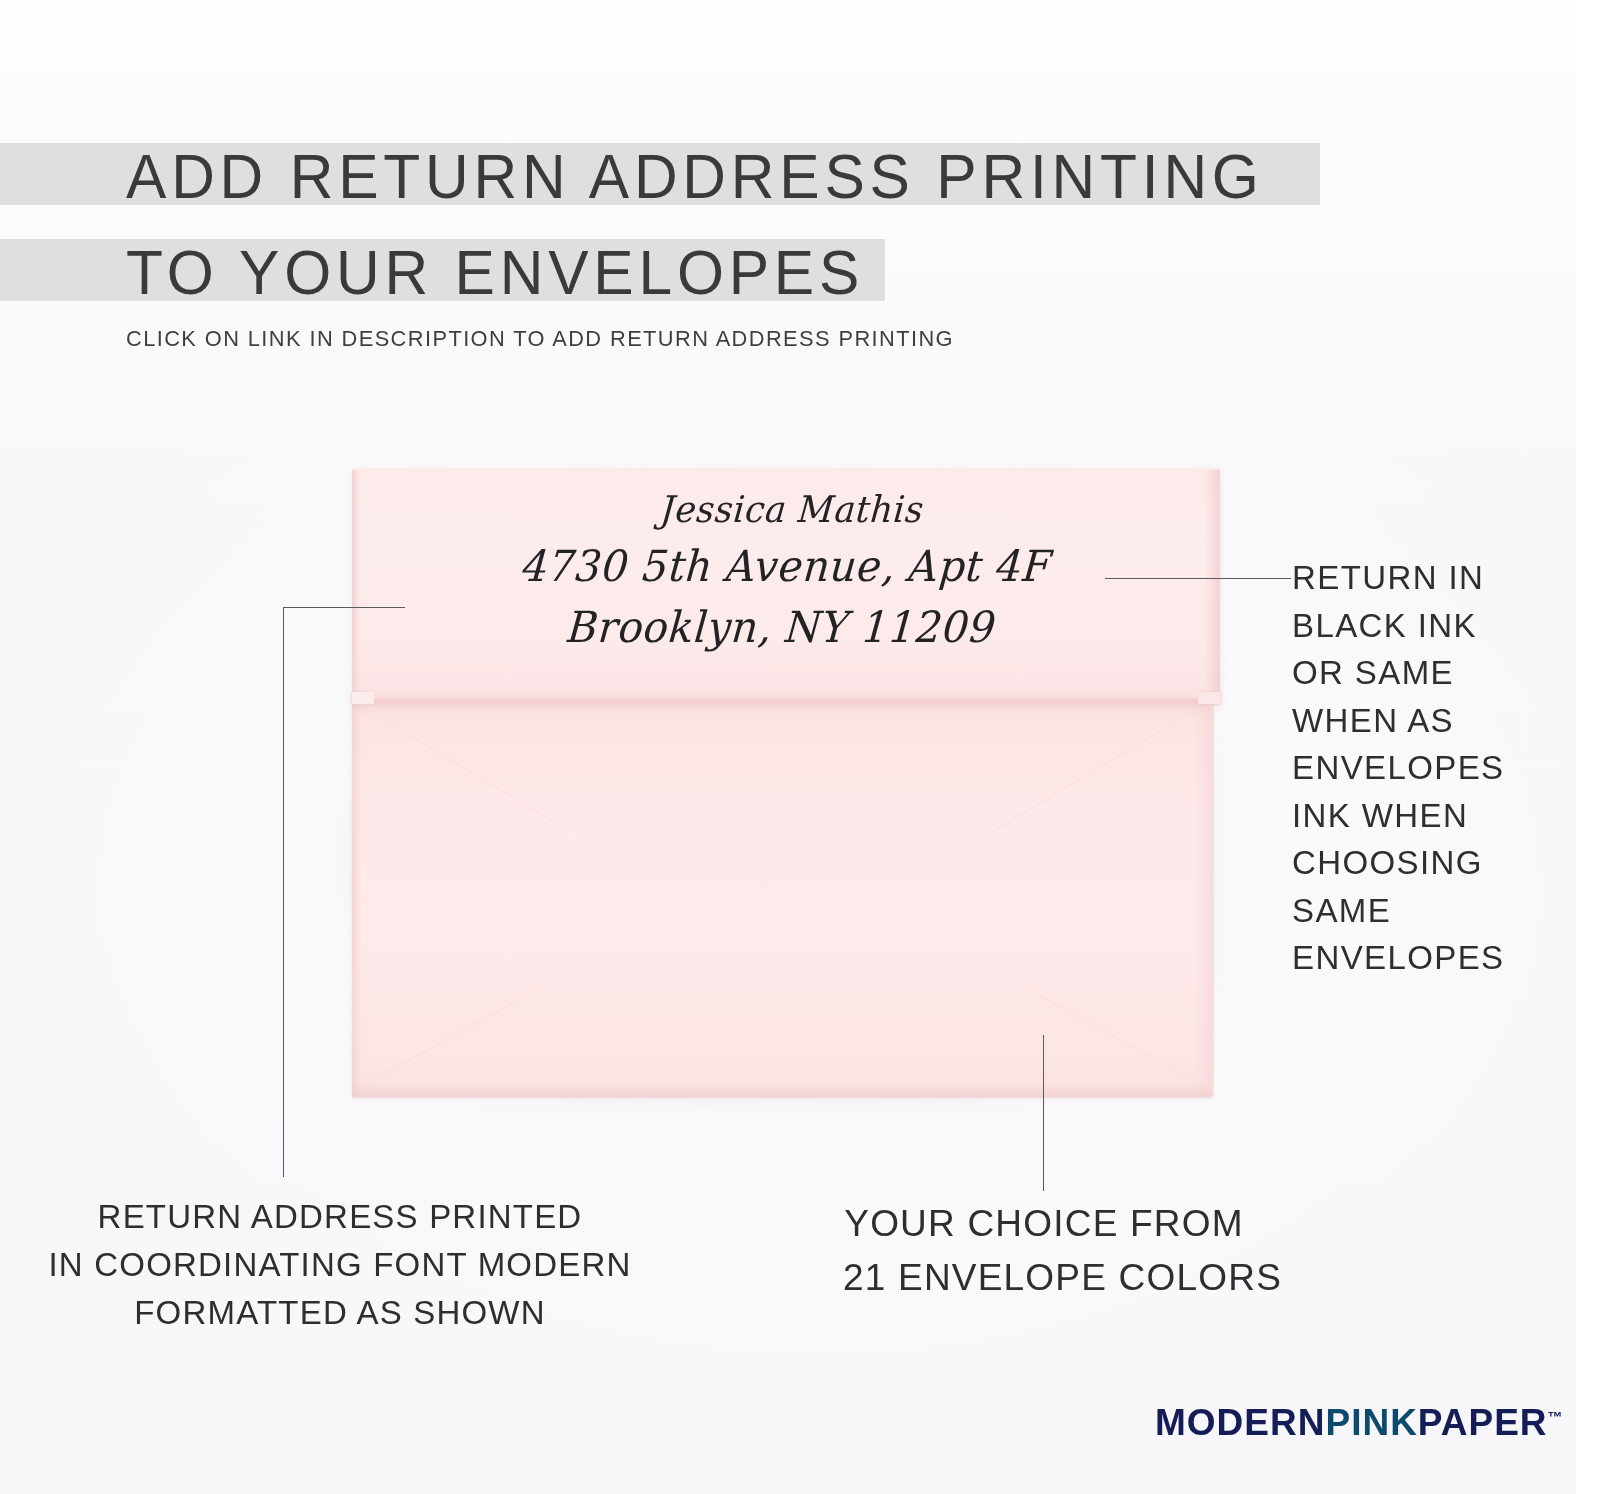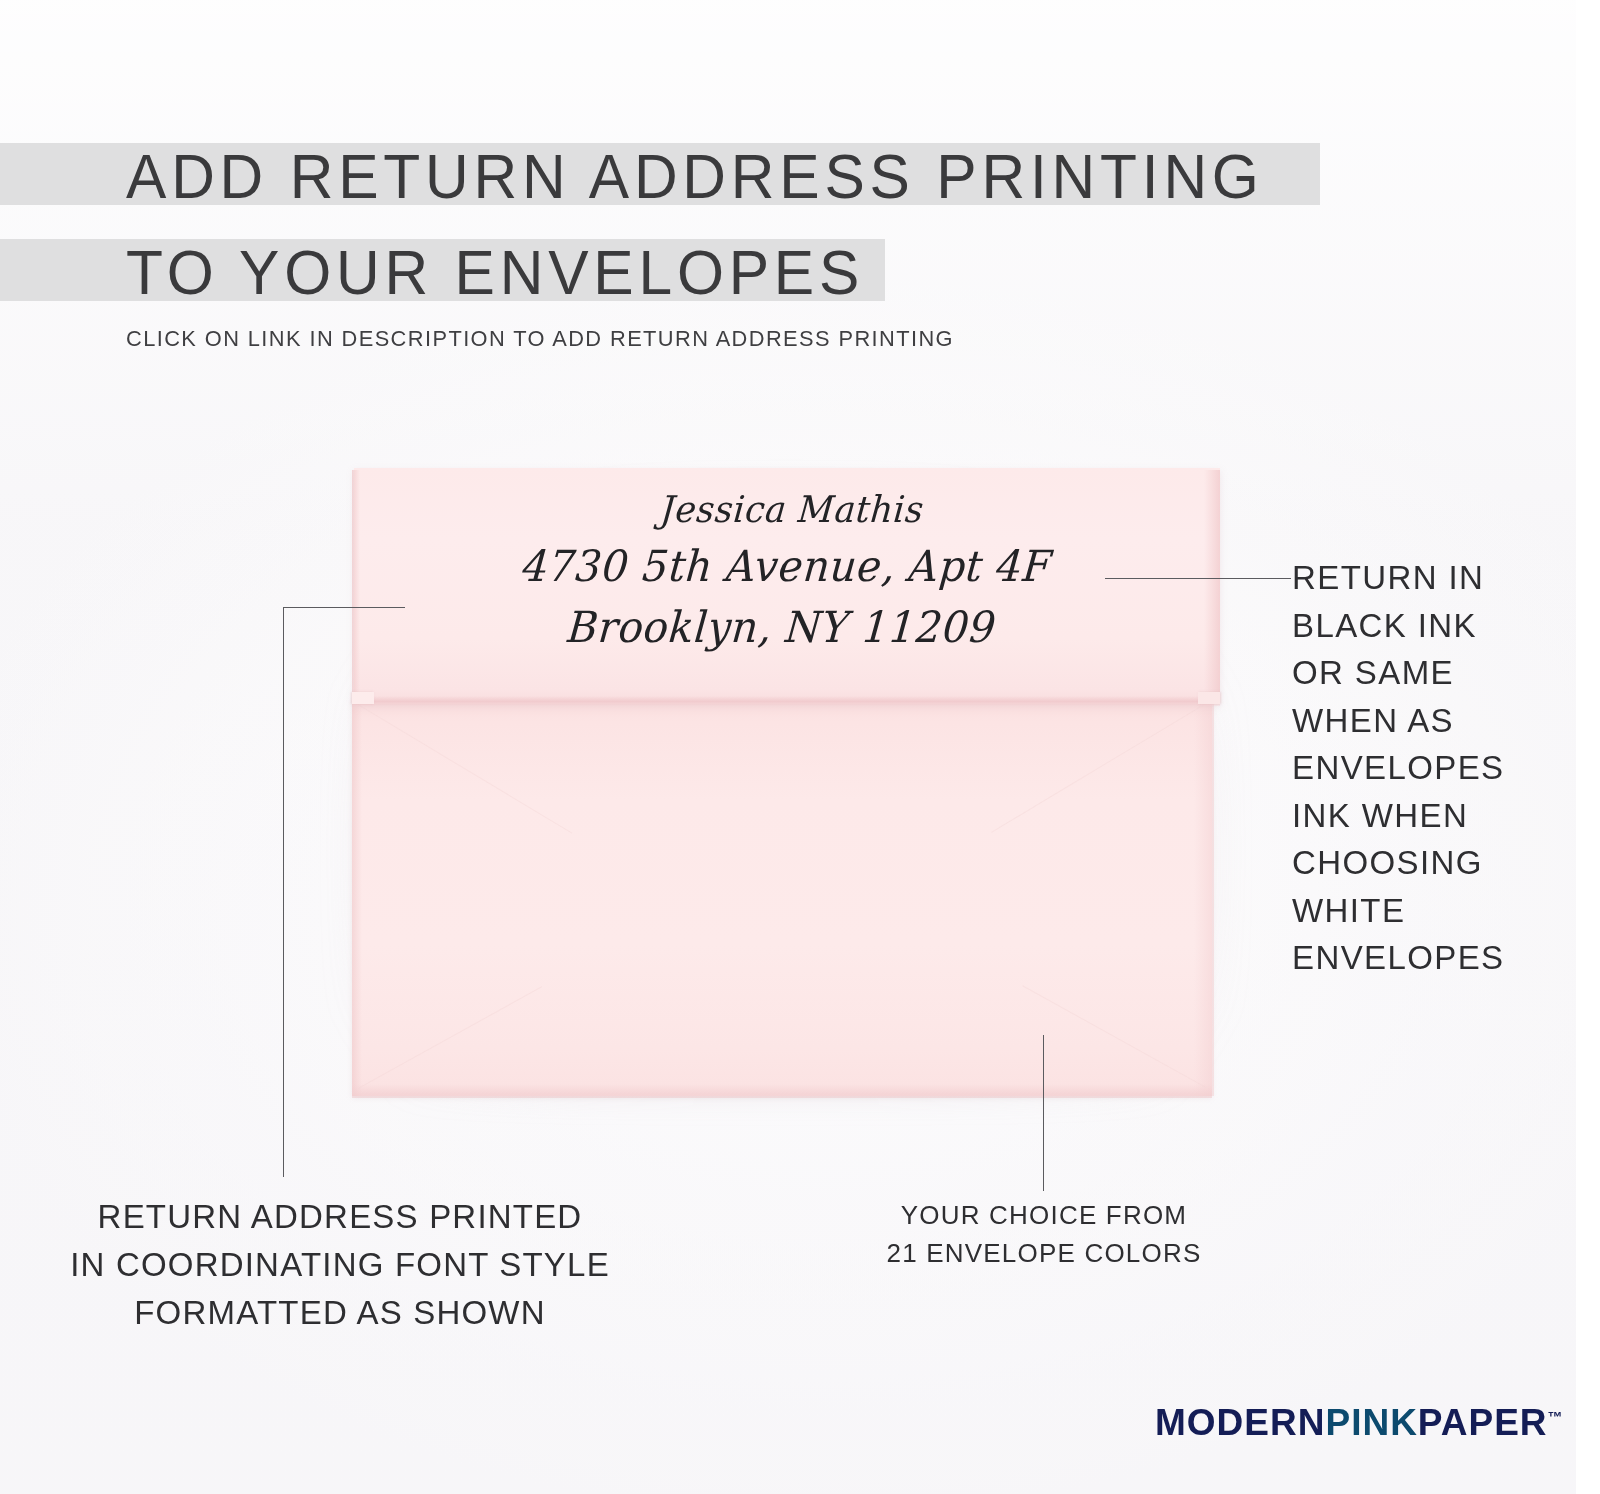--- a/index.html
+++ b/index.html
@@ -244,21 +244,21 @@
     line-height: 1.45;
     letter-spacing: 1.2px;
   }
   #callout-bottom-left span { display: block; white-space: nowrap; }
 
   #callout-bottom-mid {
     left: 843px;
     top: 1197px;
     width: 402px;
     text-align: center;
-    font-size: 26px;
+    font-size: 37px;
     line-height: 1.45;
     letter-spacing: 1.2px;
   }
   #callout-bottom-mid span { display: block; white-space: nowrap; }
 
   
   #logo {
     position: absolute;
     left: 1155px;
     top: 1404px;
@@ -326,27 +326,27 @@
   <div class="leader" id="leader-mid-v"></div>
 
   <div class="callout-text" id="callout-right">
     <span>RETURN IN</span>
     <span>BLACK INK</span>
     <span>OR SAME</span>
     <span>WHEN AS</span>
     <span>ENVELOPES</span>
     <span>INK WHEN</span>
     <span>CHOOSING</span>
-    <span>WHITE</span>
+    <span>SAME</span>
     <span>ENVELOPES</span>
   </div>
 
   <div class="callout-text" id="callout-bottom-left">
     <span>RETURN ADDRESS PRINTED</span>
-    <span>IN COORDINATING FONT STYLE</span>
+    <span>IN COORDINATING FONT MODERN</span>
     <span>FORMATTED AS SHOWN</span>
   </div>
 
   <div class="callout-text" id="callout-bottom-mid">
     <span>YOUR CHOICE FROM</span>
     <span>21 ENVELOPE COLORS</span>
   </div>
 
   <div id="logo"><span class="lg-navy">MODERN</span><span class="lg-pink">PINK</span><span class="lg-navy">PAPER</span><span class="lg-tm">™</span></div>
 

